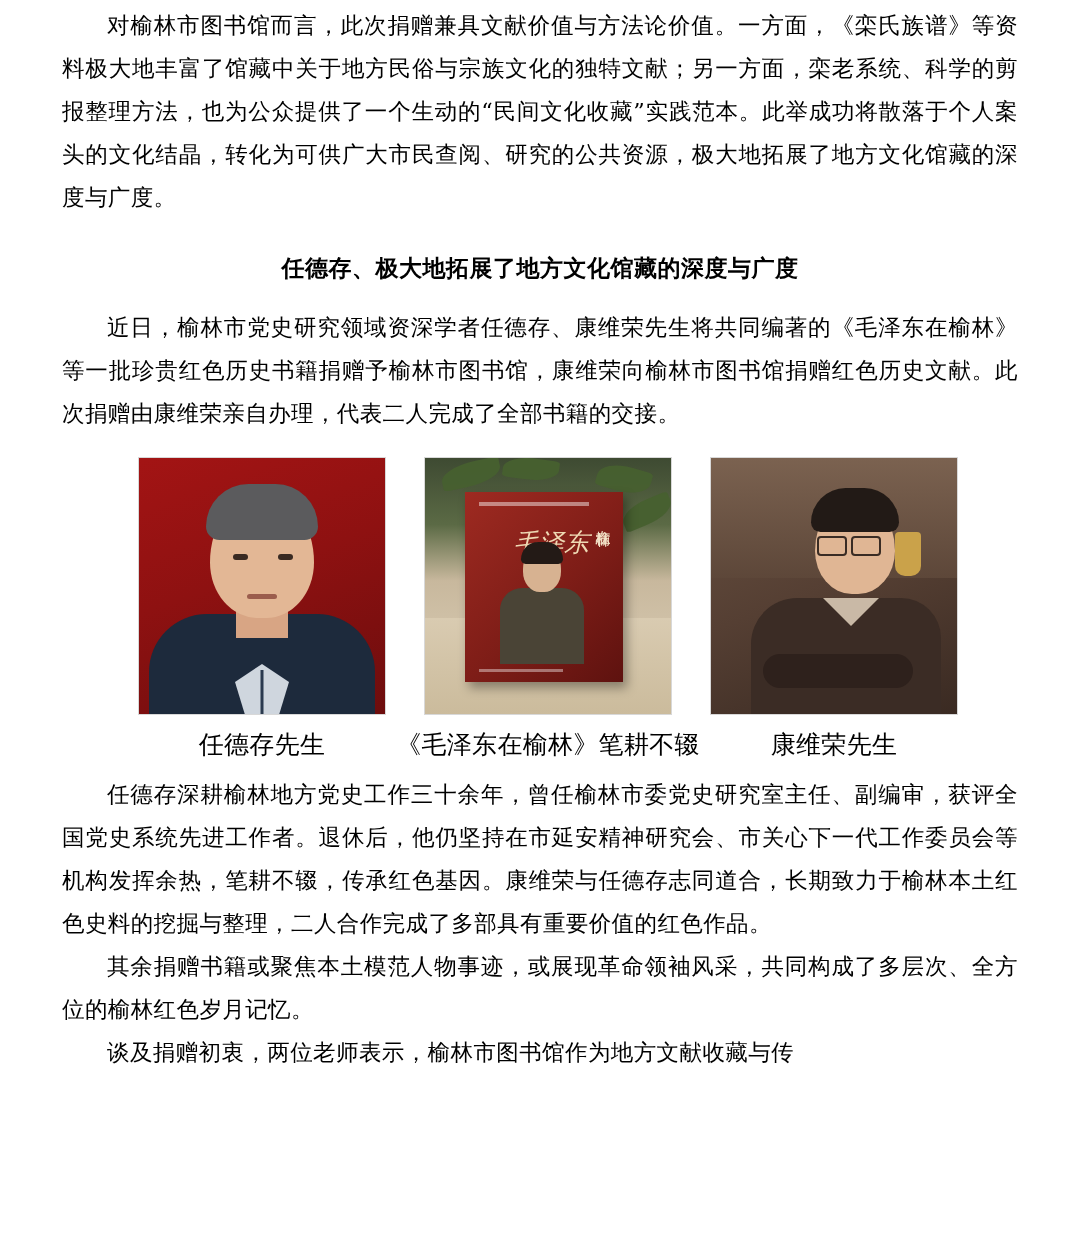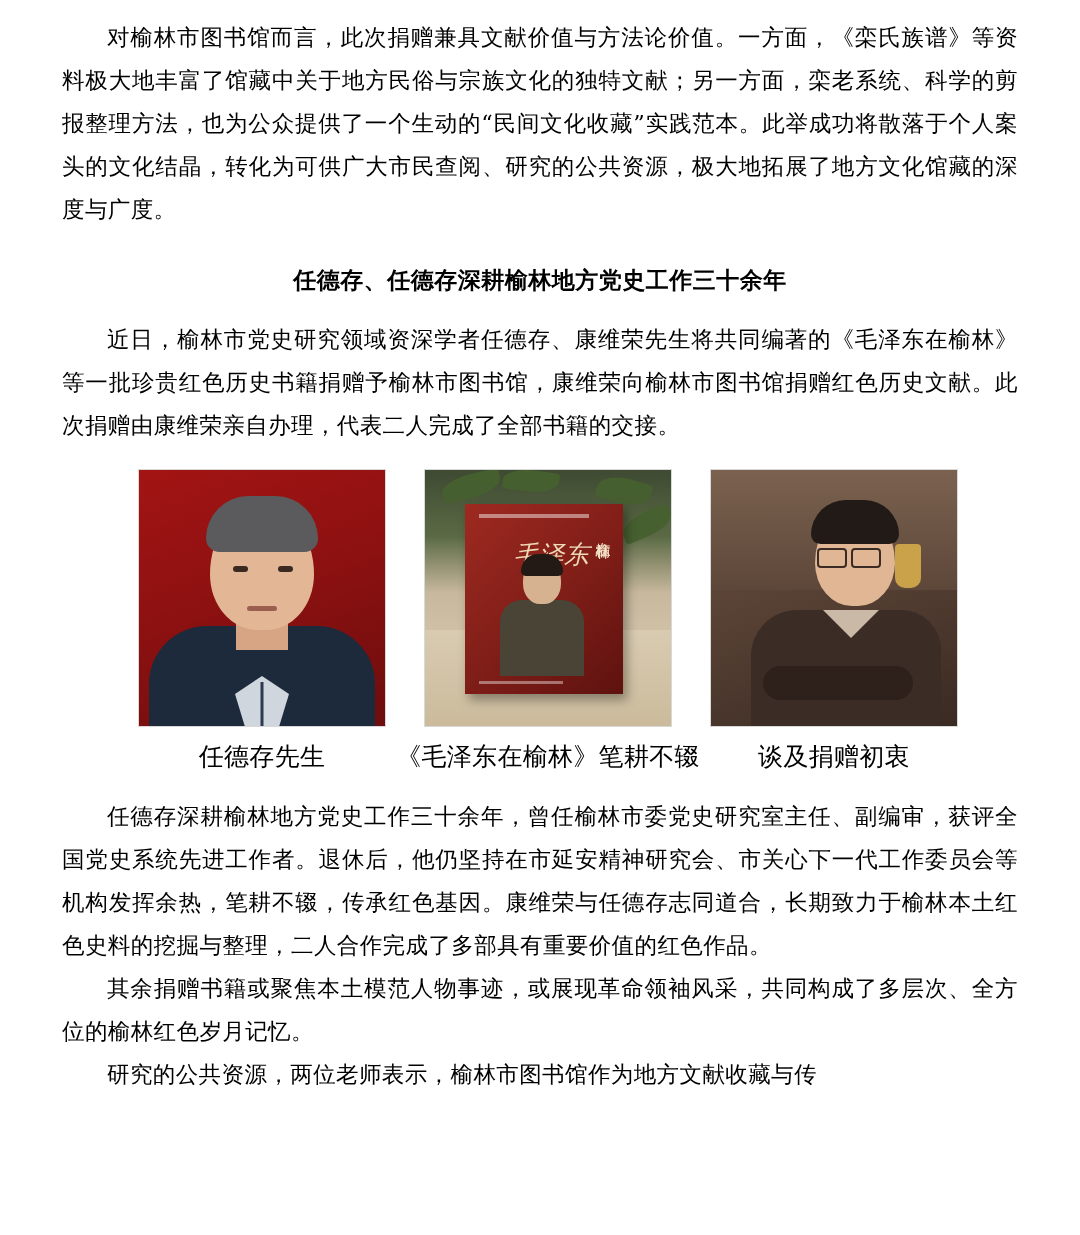--- a/index.html
+++ b/index.html
@@ -24,21 +24,21 @@
   .para {
     font-size: 22.5px;
     line-height: 43px;
     text-align: justify;
     text-justify: inter-ideograph;
     text-indent: 2em;
     margin: 0;
     letter-spacing: 0.4px;
   }
   .para.first {
-    padding-top: 16px;
+    padding-top: 4px;
   }
   .section-title {
     font-size: 23px;
     font-weight: bold;
     text-align: center;
     margin: 34px 0 22px 0;
     letter-spacing: 0.5px;
     font-family: "DejaVu Sans", "Liberation Sans", sans-serif;
   }
   .figure-row {
@@ -62,21 +62,21 @@
     border: 1px solid #d8d8d8;
     box-sizing: border-box;
   }
   .fig-caption {
     font-size: 25px;
     margin-top: 13px;
     letter-spacing: 0.3px;
     font-family: "DejaVu Serif", "Liberation Serif", serif;
   }
   .after-figs {
-    margin-top: 22px;
+    margin-top: 12px;
   }
 
   
   .p1-bg {
     position: absolute;
     inset: 0;
     background: linear-gradient(160deg, #a31414 0%, #8e1111 45%, #6d0d0d 100%);
   }
   .p1-head {
     position: absolute;
@@ -337,21 +337,21 @@
     clip-path: polygon(50% 100%, 0 0, 100% 0);
   }
 </style>
 </head>
 <body>
 
 <div class="page">
 
   <p class="para first">对榆林市图书馆而言，此次捐赠兼具文献价值与方法论价值。一方面，《栾氏族谱》等资料极大地丰富了馆藏中关于地方民俗与宗族文化的独特文献；另一方面，栾老系统、科学的剪报整理方法，也为公众提供了一个生动的“民间文化收藏”实践范本。此举成功将散落于个人案头的文化结晶，转化为可供广大市民查阅、研究的公共资源，极大地拓展了地方文化馆藏的深度与广度。</p>
 
-  <h2 class="section-title">任德存、任德存深耕榆林地方党史工作三十余年</h2>
+  <h2 class="section-title">任德存、极大地拓展了地方文化馆藏的深度与广度</h2>
 
   <p class="para">近日，榆林市党史研究领域资深学者任德存、康维荣先生将共同编著的《毛泽东在榆林》等一批珍贵红色历史书籍捐赠予榆林市图书馆，康维荣向榆林市图书馆捐赠红色历史文献。此次捐赠由康维荣亲自办理，代表二人完成了全部书籍的交接。</p>
 
   <div class="figure-row">
 
     <div class="figure">
       <div class="fig-img">
         <div class="p1-bg"></div>
         <div class="p1-body"></div>
         <div class="p1-neck"></div>
@@ -395,22 +395,22 @@
         <div class="p3-wall"></div>
         <div class="p3-lamp"></div>
         <div class="p3-body"></div>
         <div class="p3-arm"></div>
         <div class="p3-collar"></div>
         <div class="p3-head"></div>
         <div class="p3-hair"></div>
         <div class="p3-glass l"></div>
         <div class="p3-glass r"></div>
       </div>
-      <div class="fig-caption">谈及捐赠初衷</div>
+      <div class="fig-caption">康维荣先生</div>
     </div>
 
   </div>
 
   <p class="para after-figs">任德存深耕榆林地方党史工作三十余年，曾任榆林市委党史研究室主任、副编审，获评全国党史系统先进工作者。退休后，他仍坚持在市延安精神研究会、市关心下一代工作委员会等机构发挥余热，笔耕不辍，传承红色基因。康维荣与任德存志同道合，长期致力于榆林本土红色史料的挖掘与整理，二人合作完成了多部具有重要价值的红色作品。</p>
   <p class="para">其余捐赠书籍或聚焦本土模范人物事迹，或展现革命领袖风采，共同构成了多层次、全方位的榆林红色岁月记忆。</p>
-  <p class="para">研究的公共资源，两位老师表示，榆林市图书馆作为地方文献收藏与传</p>
+  <p class="para">谈及捐赠初衷，两位老师表示，榆林市图书馆作为地方文献收藏与传</p>
 
 </div>
 
 </body></html>

